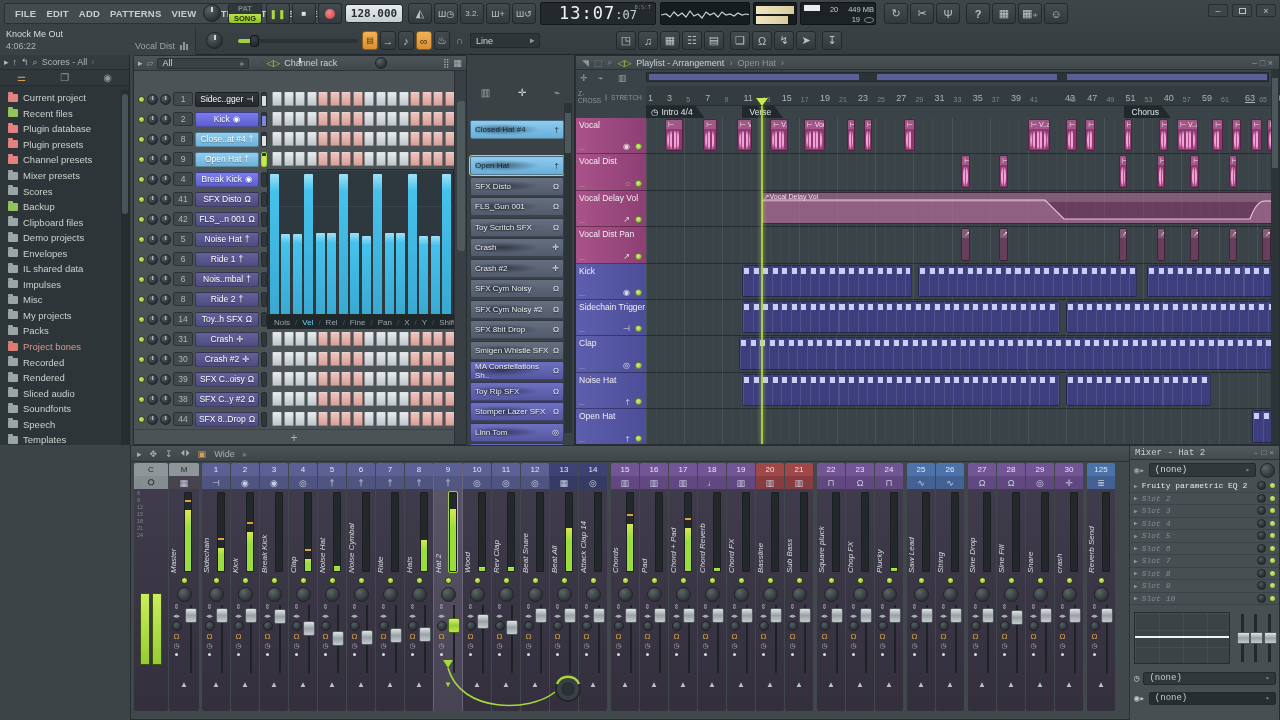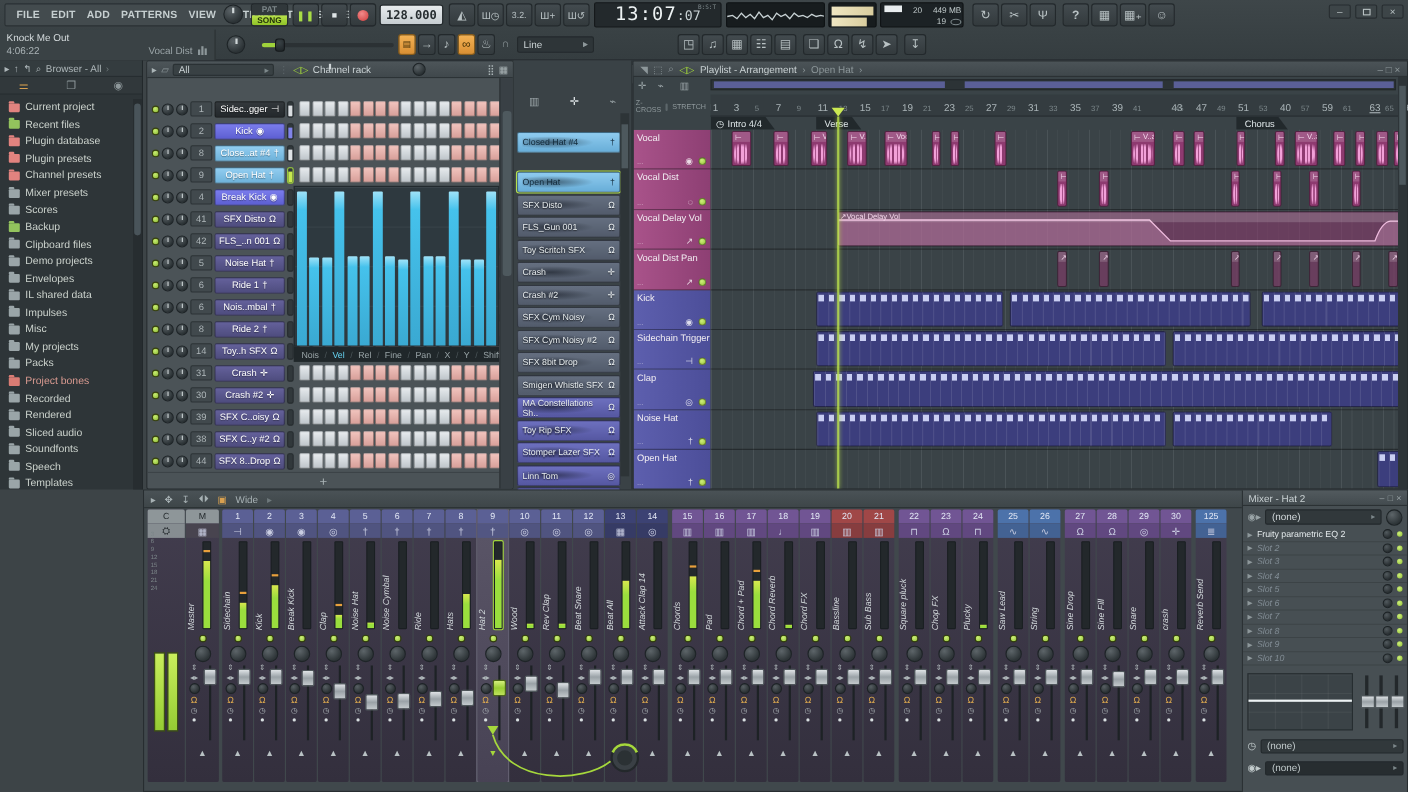--- a/index.html
+++ b/index.html
@@ -181,21 +181,21 @@
   .fader{position:absolute;right:3px;top:2px;width:10px;height:68px;}
   .fader .trk{position:absolute;left:4px;top:0;width:2px;height:68px;background:#1d2225;}
   .fader .hnd{position:absolute;left:-1px;width:12px;height:15px;border-radius:2px;background:linear-gradient(#dfe3e6,#9aa2a7 50%,#c4cacd);border:1px solid #50585c;}
   .fader .hnd.green{background:linear-gradient(#d6f07e,#98cc34 50%,#bfe35c);border-color:#4c6a12;}
   .s-arrow{height:14px;display:flex;align-items:center;justify-content:center;color:#b9c2c4;font-size:8px;}
   .s-arrow.green{color:#a6d83c;}
   #cstrip-meter{position:absolute;left:6px;top:130px;width:22px;height:72px;display:flex;gap:2px;}
   #cstrip-meter i{flex:1;background:linear-gradient(#c9ee5c,#95cc33);border:1px solid #3c520f;}
   .cscale{position:absolute;left:3px;top:20px;color:#7b8588;font-size:5.5px;line-height:7px;}
   
-  #fxpanel{position:absolute;right:0;top:0;width:150px;height:275px;background:#474f53;border-left:1px solid #2b3134;}
+  #fxpanel{position:absolute;right:0;top:0;width:150px;height:275px;background:#474f53;border-left:1px solid #2b3134;font-family:Liberation Mono, monospace;}
   #fx-title{height:14px;background:linear-gradient(#525a5e,#434b4f);display:flex;align-items:center;justify-content:space-between;padding:0 5px;color:#c9d1d3;border-bottom:1px solid #2b3134;}
   #fx-title .ctl{display:flex;gap:3px;color:#9aa4a7;font-size:8px;}
   #fx-input{height:20px;display:flex;align-items:center;gap:4px;padding:0 4px;}
   #fx-input .box{flex:1;height:14px;background:#31383b;border:1px solid #23292c;border-radius:2px;display:flex;align-items:center;justify-content:space-between;padding:0 5px;color:#d3dadc;}
   #fx-input .bigk{width:15px;height:15px;border-radius:50%;background:radial-gradient(circle at 35% 30%,#5d6569,#2e3538 70%);border:1px solid #1e2427;}
   .slotrow{height:12.5px;display:flex;align-items:center;gap:4px;padding:0 4px;border-bottom:1px solid rgba(0,0,0,.15);}
   .slotrow .ar{color:#8d979a;font-size:6px;}
   .slotrow .nm{flex:1;font-size:8px;color:#e4eaec;white-space:nowrap;overflow:hidden;}
   .slotrow.dim .nm{color:#818c94;font-style:italic;}
   .slotrow .kn{width:9px;height:9px;border-radius:50%;background:radial-gradient(circle at 35% 30%,#525a5e,#282e31 70%);border:1px solid #1d2326;}
@@ -393,21 +393,21 @@
       </div>
     </div>
   </div>
 
   <div id="browser" data-interactable="false">
     <div id="browser-head" data-interactable="false">
       <span data-interactable="true">▸</span>
       <span data-interactable="true">↑</span>
       <span data-interactable="true">↰</span>
       <span data-interactable="true">⌕</span>
-      <span data-interactable="false">Browser - All</span>
+      <span data-interactable="false">Scores - All</span>
       <span data-interactable="false" style="color:#6e787b;">›</span>
     </div>
     <div id="browser-tabs" data-interactable="false">
       <span data-interactable="true" style="color:#d8a050;">⚌</span>
       <span data-interactable="true">❐</span>
       <span data-interactable="true">◉</span>
     </div>
     <div id="browser-list" data-interactable="false">
         <div class="b-item" data-interactable="true">
           <span class="b-ico bi-pink" data-interactable="false"></span>

